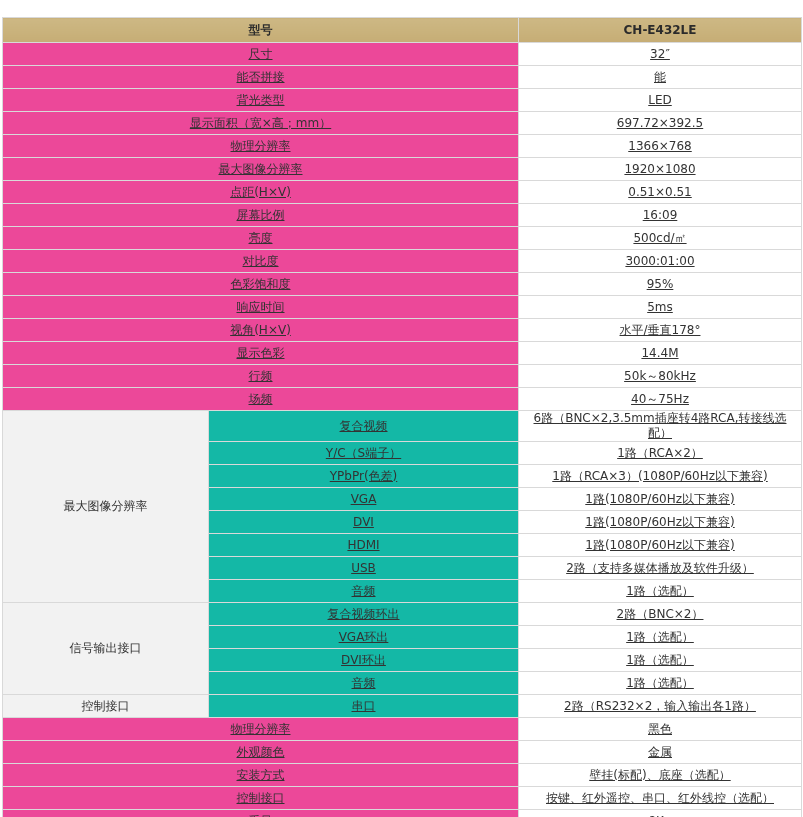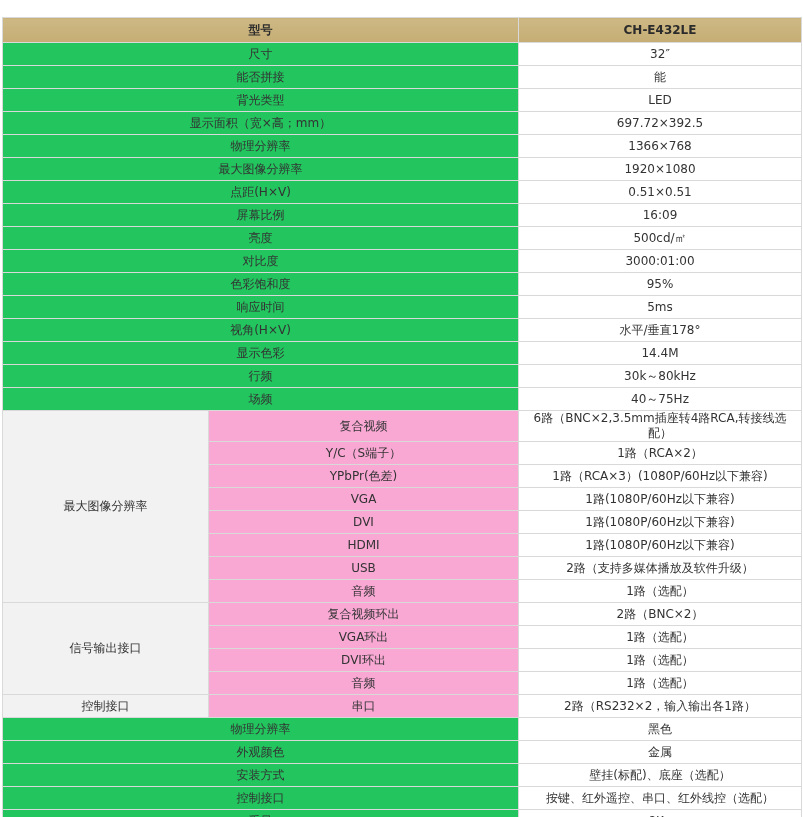--- a/index.html
+++ b/index.html
@@ -42,30 +42,33 @@
     word-break: break-word;
   }
   tr.head td {
     background: #c9b37e;
     background: linear-gradient(180deg,#cdb884 0%, #c6ad75 100%);
     color: #2b2b2b;
     font-weight: bold;
     height: 24px;
   }
   td.label {
-    background: #22c55e;
+    background: #ec4899;
+    text-decoration: underline;
   }
   td.value {
     background: #ffffff;
+    text-decoration: underline;
   }
   td.group {
     background: #f2f2f2;
   }
   td.sub {
-    background: #f9a8d4;
+    background: #14b8a6;
+    text-decoration: underline;
   }
   td.tall {
     height: 26px;
   }
 </style>
 </head>
 <body>
 
 <div id="sheet">
   <table class="spec">
@@ -130,21 +133,21 @@
         <tr>
           <td class="label" colspan="2">视角(H×V)</td>
           <td class="value">水平/垂直178°</td>
         </tr>
         <tr>
           <td class="label" colspan="2">显示色彩</td>
           <td class="value">14.4M</td>
         </tr>
         <tr>
           <td class="label" colspan="2">行频</td>
-          <td class="value">30k～80kHz</td>
+          <td class="value">50k～80kHz</td>
         </tr>
         <tr>
           <td class="label" colspan="2">场频</td>
           <td class="value">40～75Hz</td>
         </tr>
         <tr>
           <td class="group tall" rowspan="8">最大图像分辨率</td>
           <td class="sub tall">复合视频</td>
           <td class="value tall">6路（BNC×2,3.5mm插座转4路RCA,转接线选配）</td>
         </tr>

